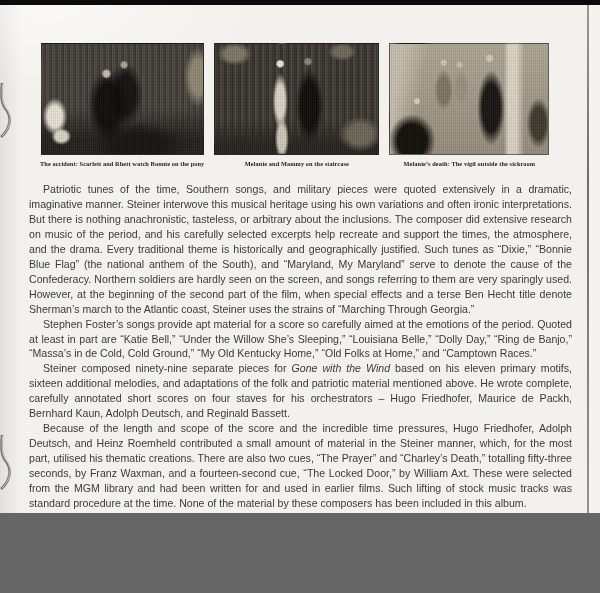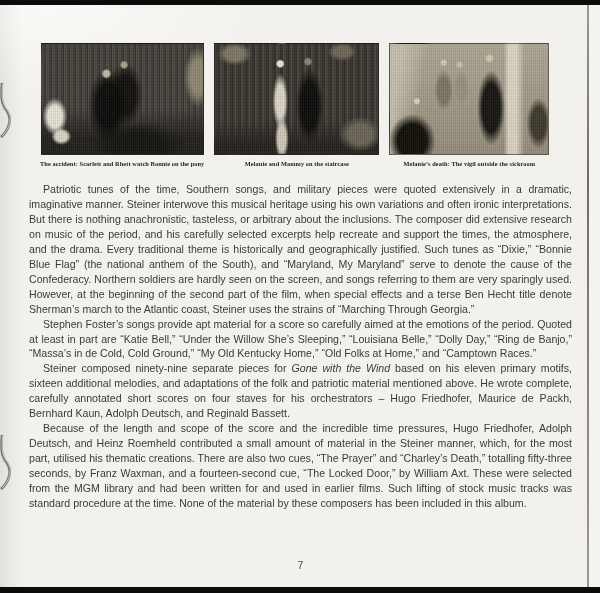--- a/index.html
+++ b/index.html
@@ -3,21 +3,21 @@
 <meta charset="utf-8">
 <style>
   :root{
     --paper:#f2f1ed;
     --ink:#3a3a3a;
     --caption-ink:#1d1d1b;
     --scan-edge:#0b0b0b;
   }
   html,body{margin:0;padding:0;background:#666;}
   .scan{
-    position:relative;width:600px;height:593px;overflow:hidden;
+    position:relative;width:600px;height:513px;overflow:hidden;
     background:
       radial-gradient(ellipse 300px 120px at 8% 2%, rgba(255,255,255,.55), rgba(255,255,255,0) 70%),
       linear-gradient(90deg, rgba(0,0,0,.07), rgba(0,0,0,0) 22px),
       linear-gradient(270deg, rgba(0,0,0,.04), rgba(0,0,0,0) 14px),
       var(--paper);
     font-family:"Liberation Sans", sans-serif;
   }
   
   .edge-top{position:absolute;left:0;top:0;width:600px;height:5px;background:var(--scan-edge);}
   .edge-bottom{position:absolute;left:0;top:587px;width:600px;height:6px;background:var(--scan-edge);}

